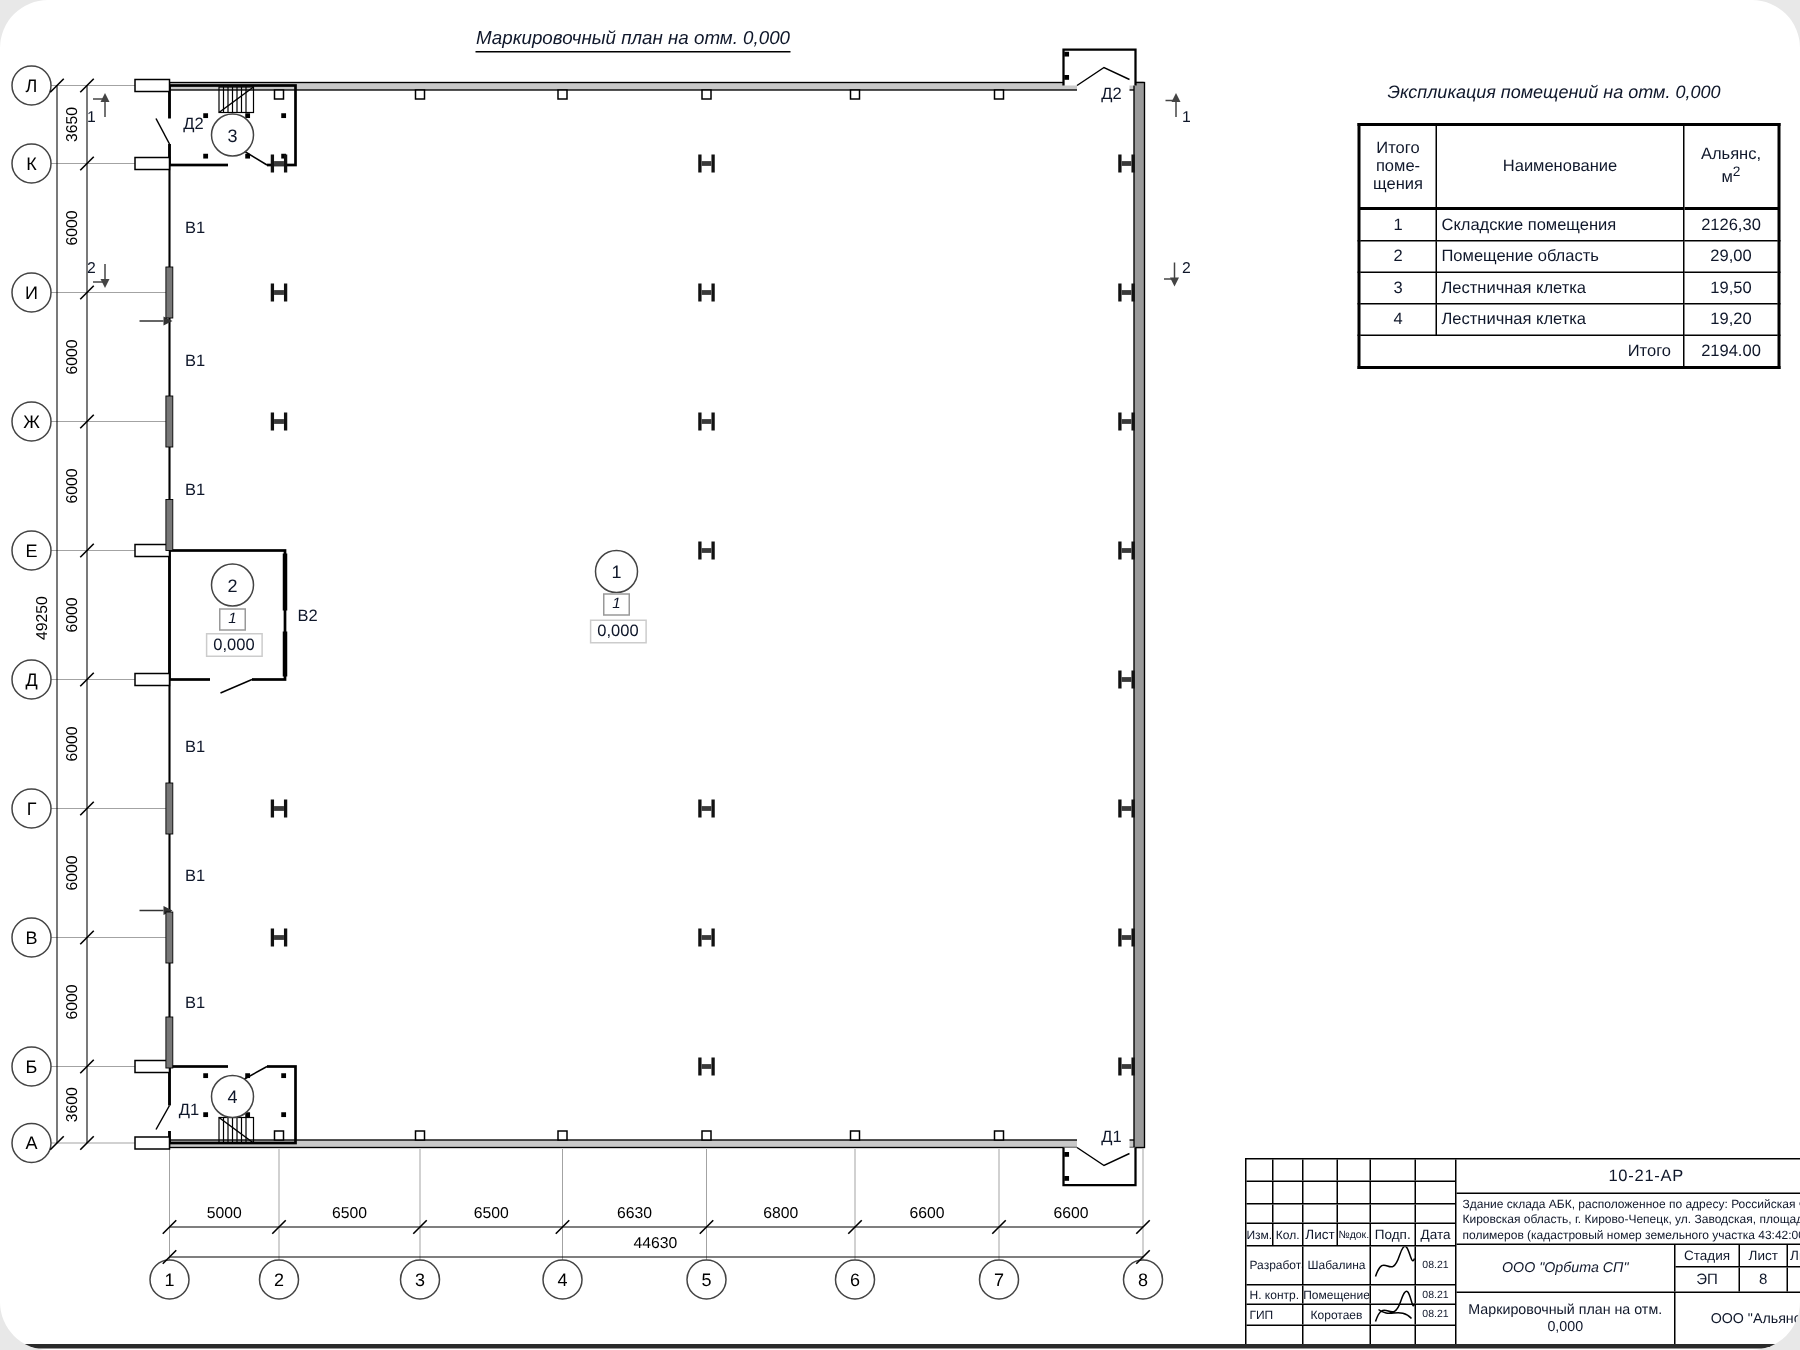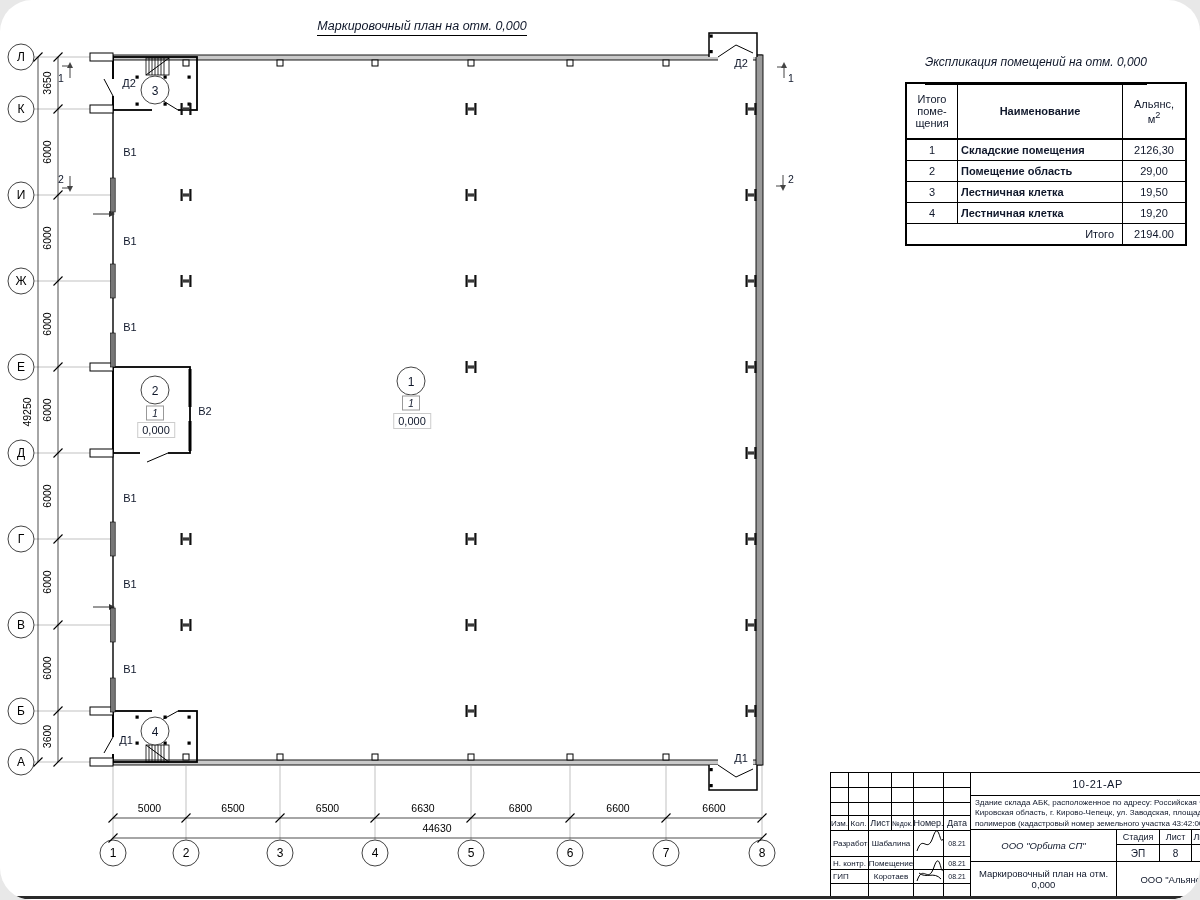--- a/index.html
+++ b/index.html
@@ -18,21 +18,21 @@
     transform:translate(-50%,-50%);white-space:nowrap;}
   .dwg-title{position:absolute;left:262px;top:16px;width:320px;text-align:center;}
   .dwg-title span{display:inline-block;font-style:italic;font-size:12.5px;border-bottom:1px solid #000;padding-bottom:2px;}
   .exp-title{position:absolute;left:900px;top:52px;width:272px;text-align:center;}
   .exp-title span{display:inline-block;font-style:italic;font-size:12px;border-bottom:1px solid #000;padding-bottom:15px;}
   table.exp{position:absolute;left:905px;top:82px;border-collapse:collapse;table-layout:fixed;
     font-size:11px;border:2px solid #000;}
   table.exp td,table.exp th{border:1px solid #000;padding:0 3px;height:20px;font-weight:normal;overflow:hidden;}
   table.exp thead th{height:54px;border-bottom:2px solid #000;}
   table.exp .c-num{width:44px;text-align:center;}
-  table.exp .c-name{width:158px;text-align:left;font-weight:bold;}
+  table.exp .c-name{width:158px;text-align:left;}
   table.exp .c-area{width:56px;text-align:center;}
   table.exp tfoot td{border-top:1px solid #000;}
   
   #tblock{position:absolute;left:830px;top:772px;width:370px;height:126px;overflow:hidden;}
   #tblock .inner{position:absolute;left:0;top:0;width:395px;height:126px;border:1.6px solid #000;
     box-sizing:border-box;display:flex;}
   #tblock *{box-sizing:border-box;}
   .tb-left{width:139px;display:flex;flex-direction:column;position:relative;}
   .tb-row{display:flex;border-bottom:1px solid #000;}
   .tb-row:last-child{border-bottom:none;}
@@ -493,21 +493,21 @@
           <div class="tb-cell" style="width:23px"></div>
             <div class="tb-cell" style="width:22px"></div>
           <div class="tb-cell" style="width:30px"></div>
             <div class="tb-cell last" style="width:26px"></div>
         </div>
         <div class="tb-row" style="height:15px;font-size:8px;">
           <div class="tb-cell" style="width:18px">Изм.</div>
           <div class="tb-cell" style="width:20px">Кол.</div>
           <div class="tb-cell" style="width:23px;font-size:9px">Лист</div>
           <div class="tb-cell" style="width:22px;font-size:7px">№док.</div>
-          <div class="tb-cell" style="width:30px;font-size:9px">Номер.</div>
+          <div class="tb-cell" style="width:30px;font-size:9px">Подп.</div>
           <div class="tb-cell last" style="width:26px;font-size:9px">Дата</div>
         </div>
         <div class="tb-row" style="height:26px;font-size:8px;">
           <div class="tb-cell" style="width:38px;justify-content:flex-start;padding-left:2px">Разработал</div>
           <div class="tb-cell" style="width:45px">Шабалина</div>
           <div class="tb-cell" style="width:30px"></div>
           <div class="tb-cell last" style="width:26px;font-size:7px">08.21</div>
         </div>
         <div class="tb-row" style="height:14px;font-size:8px;">
           <div class="tb-cell" style="width:38px;justify-content:flex-start;padding-left:2px">Н. контр.</div>

